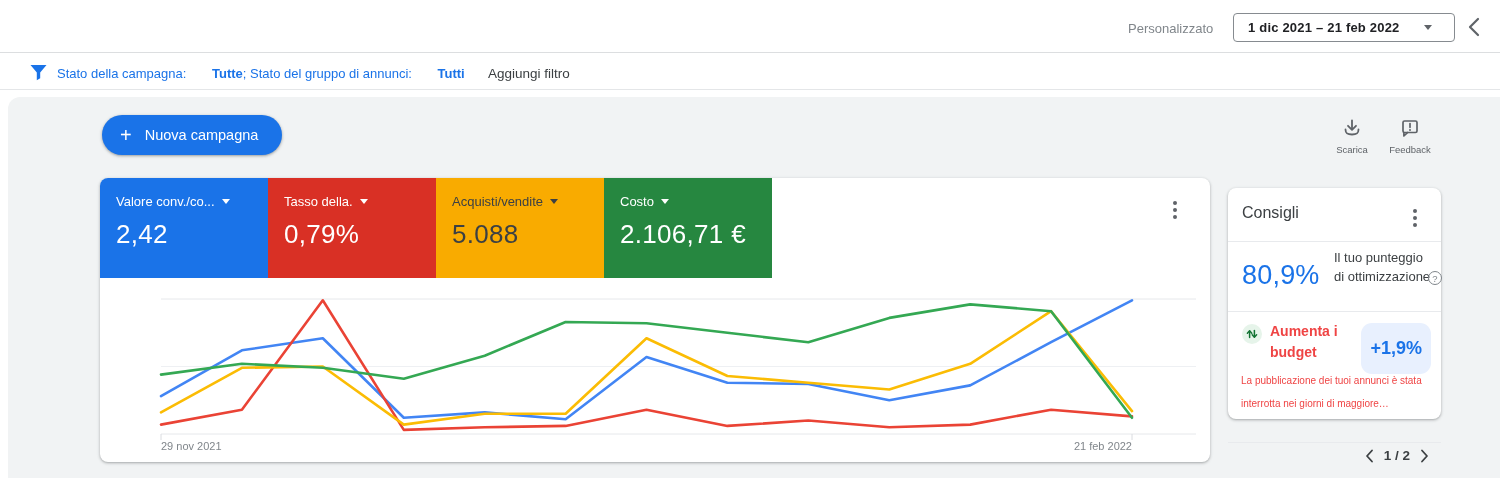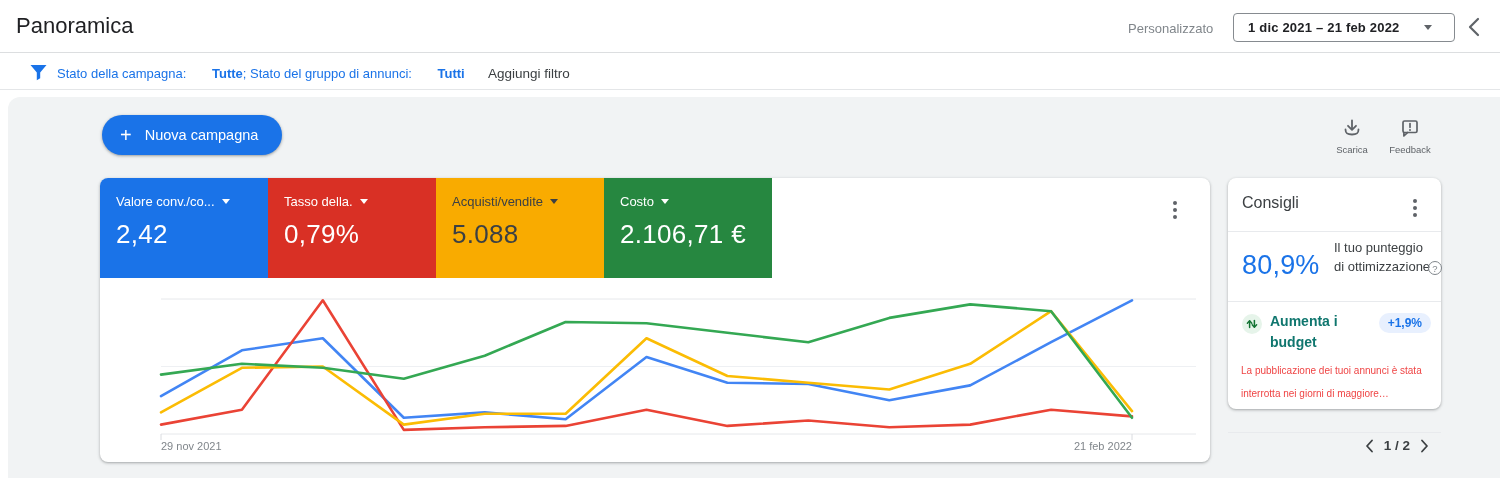--- a/index.html
+++ b/index.html
@@ -41,21 +41,21 @@
   
   .tool-btn { position:absolute; width:64px; text-align:center; cursor:pointer; }
   .tool-btn .lbl { display:block; font-size:9.5px; color:#5f6368; margin-top:2px; }
   .tool-download { left:1320px; top:118px; }
   .tool-feedback { left:1378px; top:118px; }
 
   
   .card { position:absolute; background:#fff; border-radius:8px;
     box-shadow:0 1px 2px rgba(60,64,67,.28), 0 1px 3px 1px rgba(60,64,67,.12); }
   .chart-card { left:100px; top:178px; width:1110px; height:284px;padding-left:48px; }
-  .reco-card  { left:1228px; top:178px; width:213px; height:231px; }
+  .reco-card  { left:1228px; top:188px; width:213px; height:231px; }
 
   
   .tile { position:absolute; top:0; width:168px; height:100px; padding:16px 0 0 16px; cursor:pointer; }
   .tile.first { border-radius:8px 0 0 0; }
   .tile .t-label { font-size:13px; display:flex; align-items:center; white-space:nowrap; }
   .tile .t-label .caret { border-top-color:currentColor; margin-left:7px; }
   .tile .t-value { font-size:26px; margin-top:10px; letter-spacing:.3px; }
 
   .kebab { display:inline-flex; flex-direction:column; gap:3px; padding:5px; cursor:pointer; }
   .kebab i { width:4px; height:4px; border-radius:50%; background:#5f6368; }
@@ -72,35 +72,34 @@
   .reco-div { position:absolute; left:0; right:0; height:1px; background:#e8eaed; }
   .score-value { position:absolute; left:14px; top:72px; font-size:27px; color:#1a73e8; letter-spacing:.2px; }
   .score-label { position:absolute; left:106px; top:60px; width:98px; font-size:13px;
     line-height:19px; color:#3c4043; }
   .help-icon { position:absolute; right:-10px; bottom:1px; width:14px; height:14px;
     border:1.3px solid #80868b; border-radius:50%; color:#80868b; font-size:9.5px;
     display:flex; align-items:center; justify-content:center; cursor:pointer; }
   .reco-item-icon { position:absolute; left:14px; top:136px; width:20px; height:20px;
     border-radius:50%; background:#e6f4ea; display:flex; align-items:center; justify-content:center; }
   .reco-item-title { position:absolute; left:42px; top:133px; width:84px; font-size:14px;
-    font-weight:700; color:#0f766e; line-height:21px; cursor:pointer; }
+    font-weight:700; color:#ef4444; line-height:21px; cursor:pointer; }
   .reco-badge { position:absolute; right:10px; top:135px; background:#e8f0fe; color:#1a73e8;
-    font-size:12px; font-weight:700; padding:3px 9px; border-radius:11px; }
+    font-size:18px; font-weight:700; padding:15px 9px; border-radius:11px; }
   .reco-desc { position:absolute; left:13px; top:181px; width:182px; font-size:10px;
     line-height:23px; color:#ef4444; }
   .reco-pager { position:absolute; right:12px; top:260px; display:flex; align-items:center; gap:10px; }
   .reco-pager .pg { font-size:13.5px; font-weight:700; color:#3c4043; }
   .pg-btn { cursor:pointer; display:flex; align-items:center; }
 </style>
 </head>
 <body>
 
 <div class="page">
 
-  <div class="page-title">Panoramica</div>
   <div class="custom-label">Personalizzato</div>
   <div class="date-box">
     <span class="val">1 dic 2021 – 21 feb 2022</span>
     <span class="caret"></span>
   </div>
   <svg class="hdr-chevron" viewBox="0 0 18 22">
     <polyline points="12,3 4,11 12,19" fill="none" stroke="#5f6368" stroke-width="2.2" stroke-linecap="round" stroke-linejoin="round"></polyline>
   </svg>
   <div class="divider-1"></div>
 

